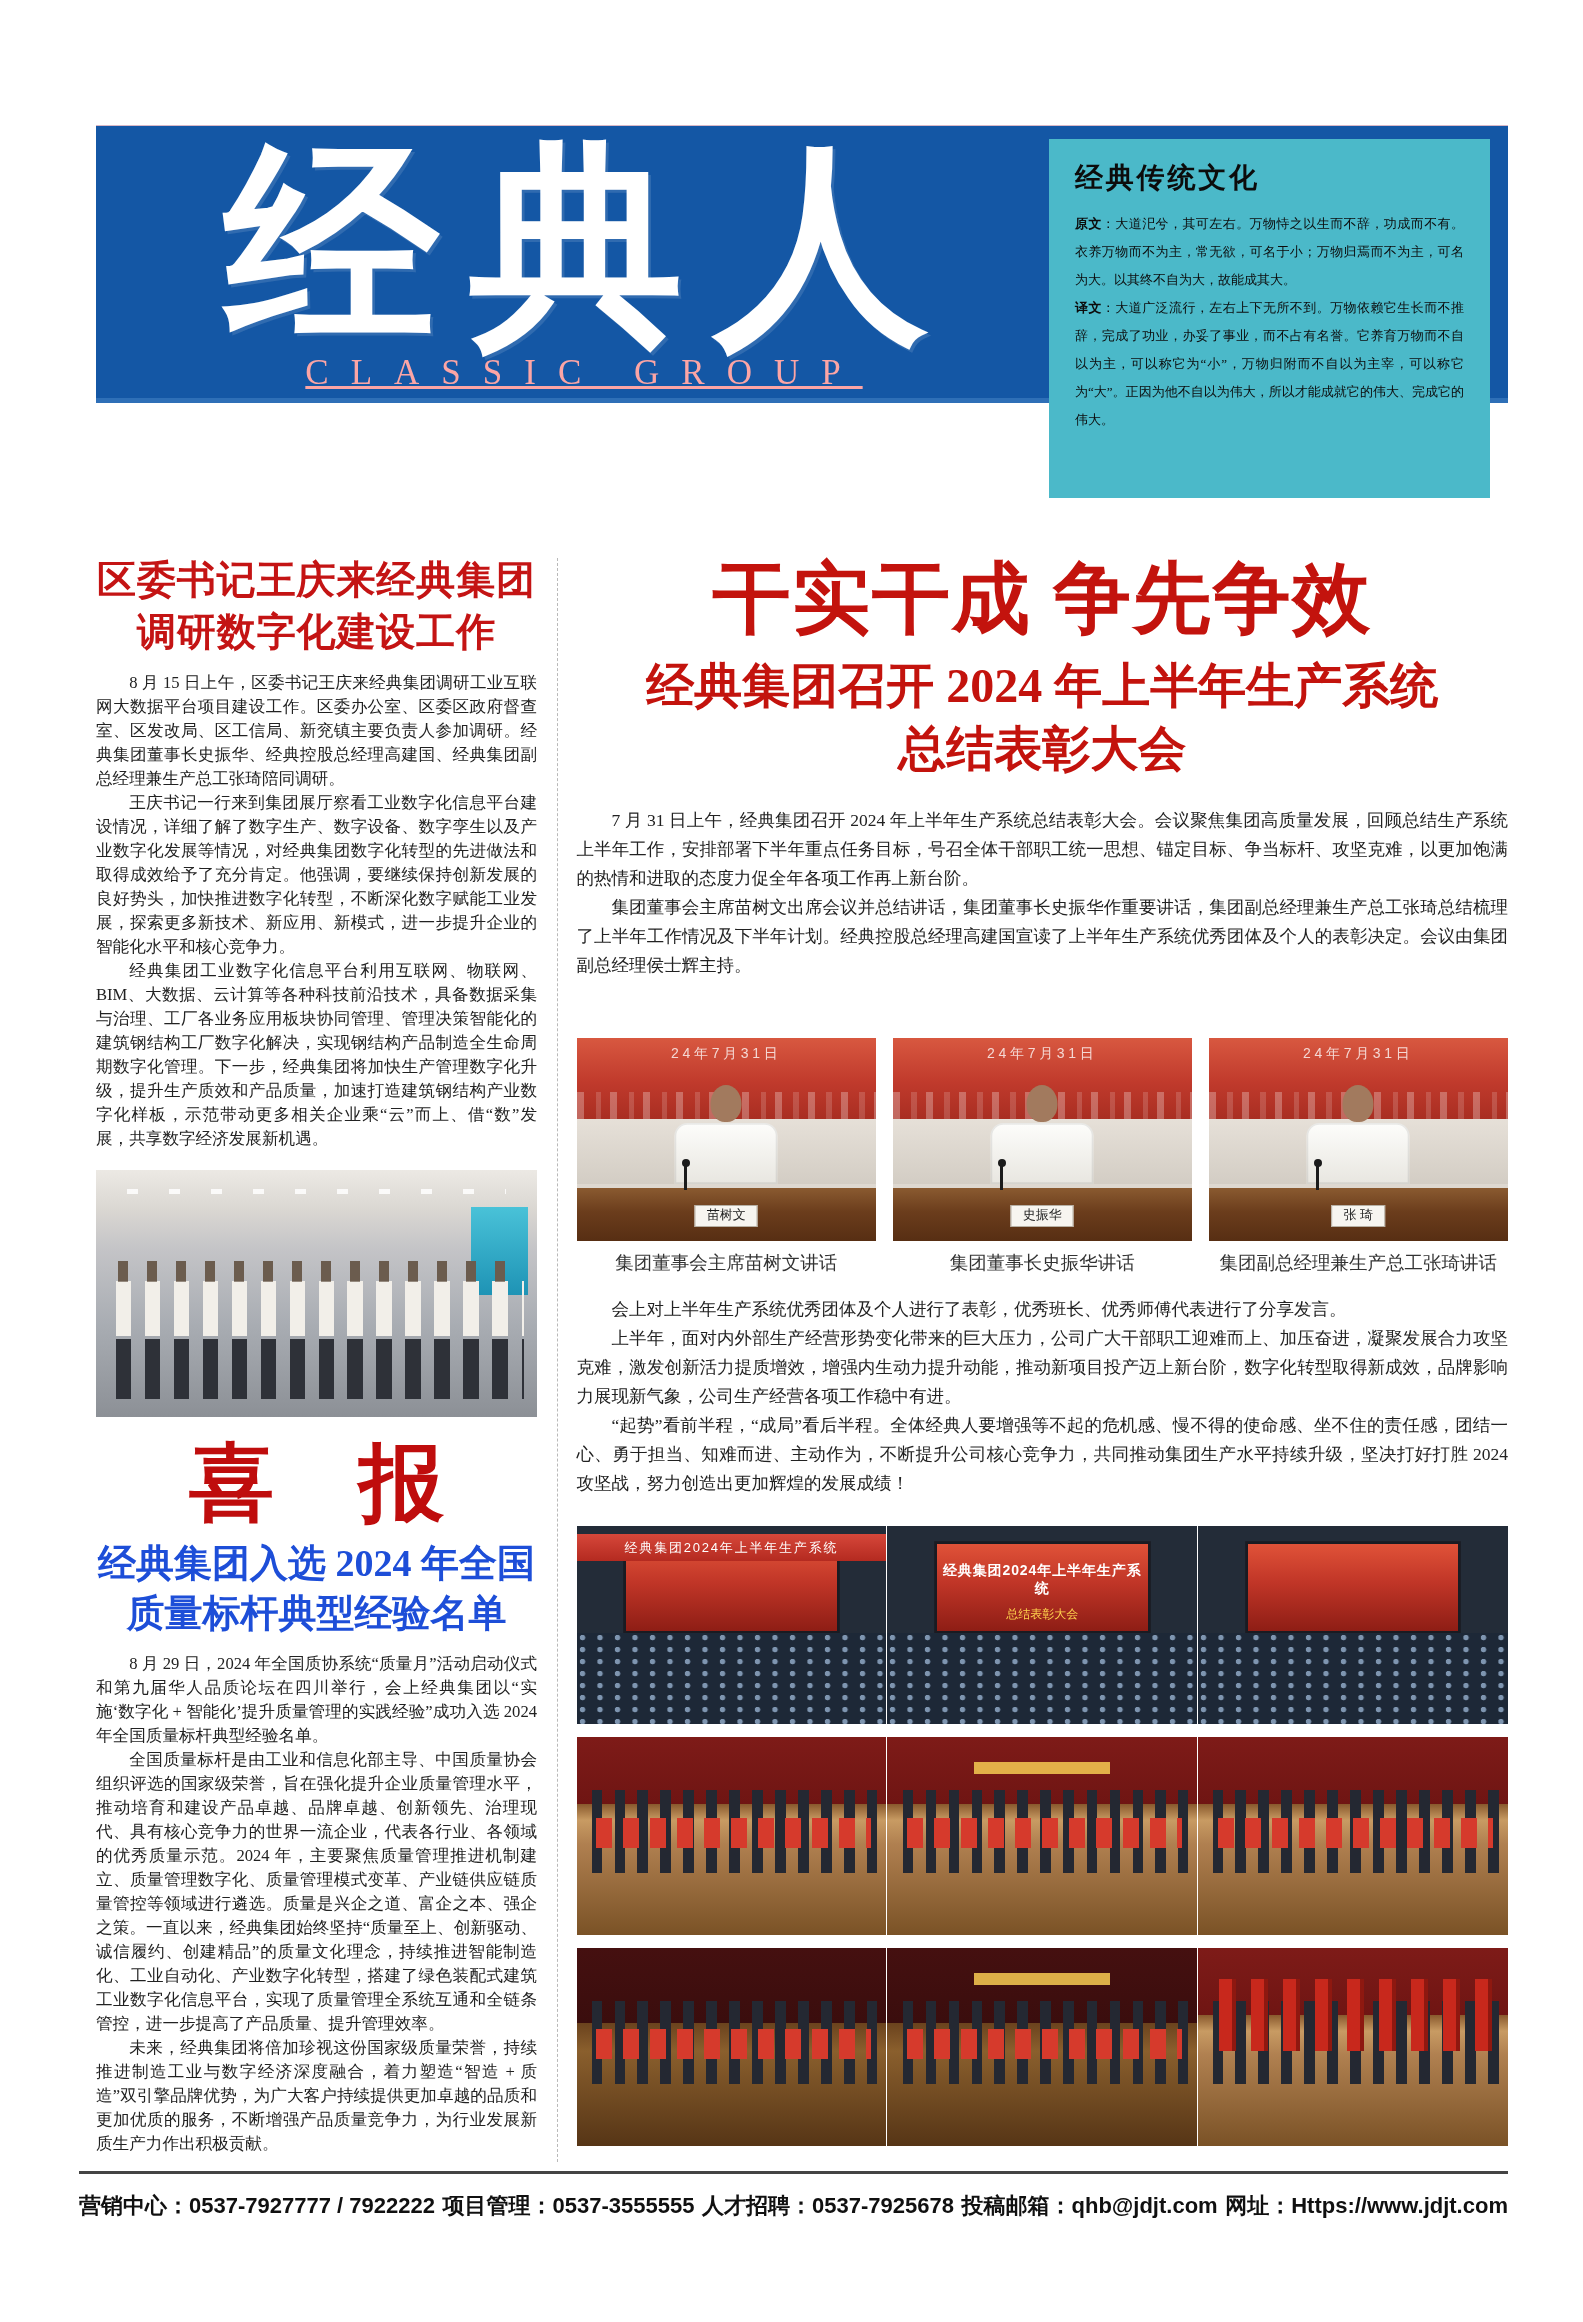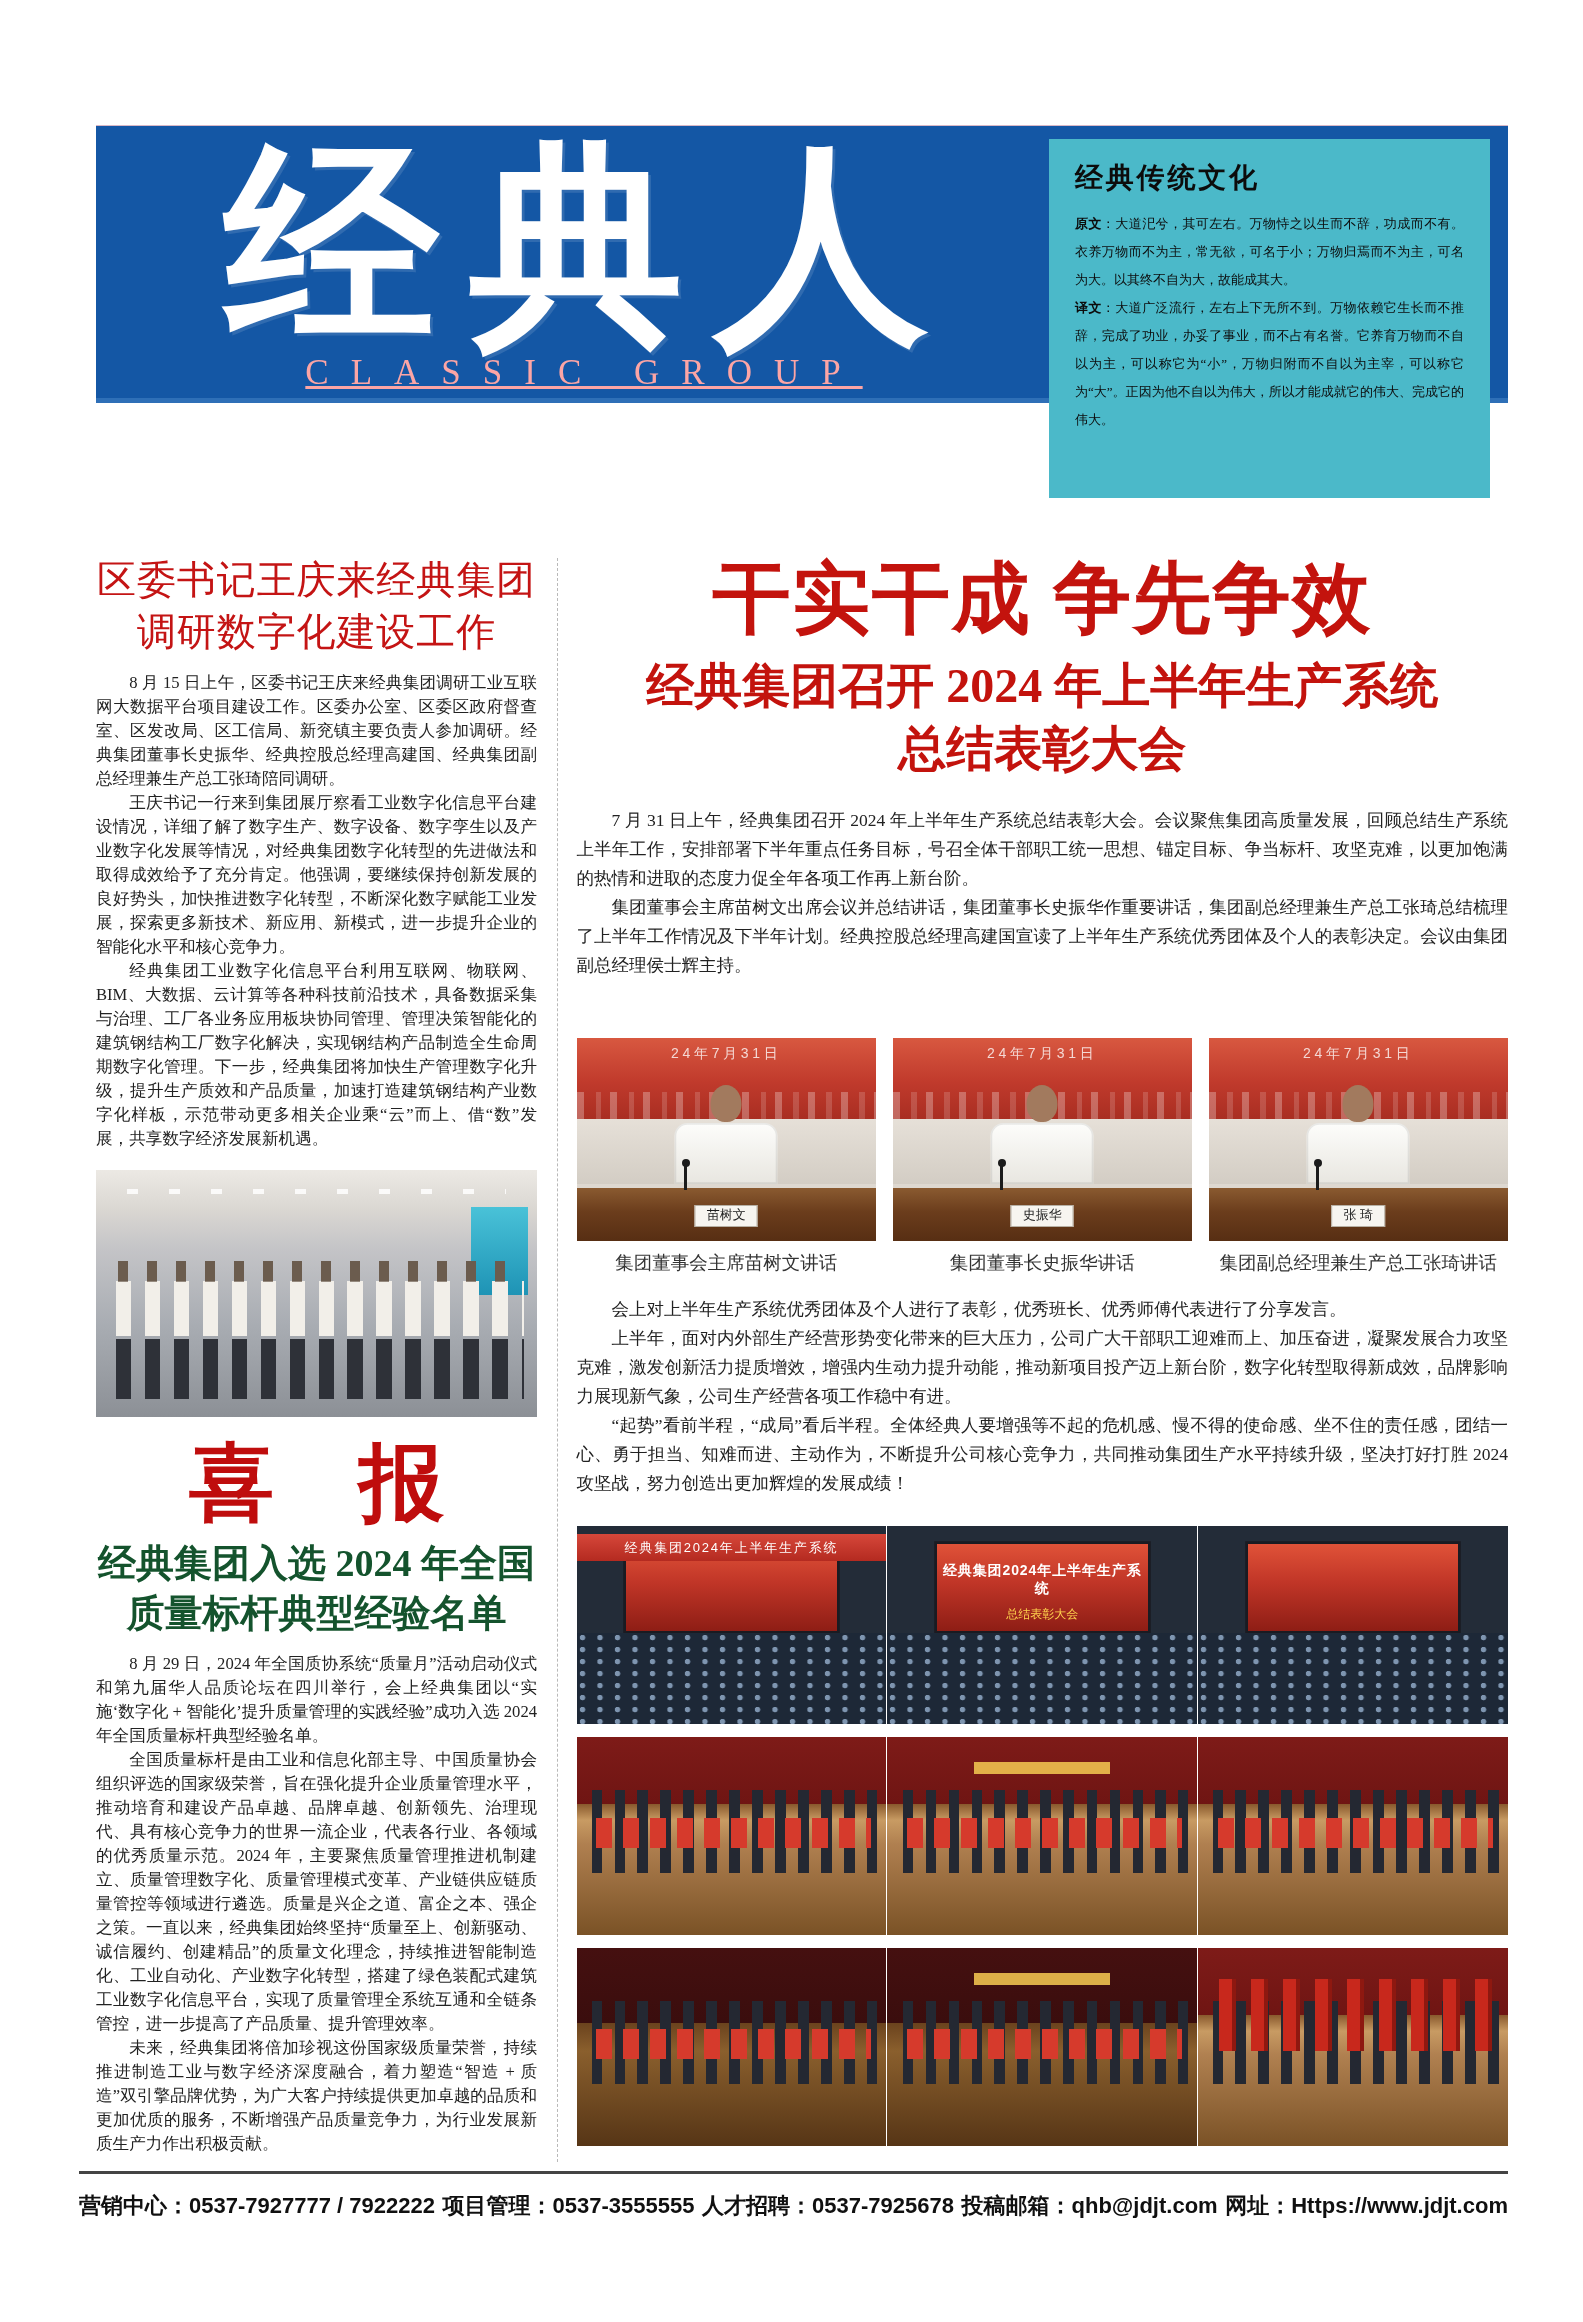--- a/index.html
+++ b/index.html
@@ -60,21 +60,21 @@
   .culture-text { font-size:13px; line-height:28px; text-align:justify; }
   .culture-text b { font-family:"Liberation Sans", sans-serif; }
 
   
   .content { position:absolute; left:96px; top:554px; width:1412px; display:flex; }
   .col-left { width:441px; flex:0 0 441px; }
   .col-div { border-left:1.8px dashed #b9b9b9; margin:3.7px 18.5px 0 20px; height:1604px; }
   .col-main { flex:1; min-width:0; }
 
   .art-title {
-    color:#c41414; font-weight:normal; text-align:center;
+    color:#c41414; font-weight:bold; text-align:center;
     font-size:39px; line-height:52px; letter-spacing:0.9px; margin-bottom:13px;
   }
   .bodytext { font-size:16.6px; line-height:24px; text-align:justify; text-indent:2em; color:#222; }
   .col-left .bodytext { line-height:24px; }
 
   .photo { position:relative; overflow:hidden;margin-top:36px; }
 
   
   .photo--visit {
     width:441px; height:247px; margin:18.5px 0 20px 0;
@@ -93,21 +93,21 @@
       repeating-linear-gradient(90deg, rgba(0,0,0,0) 0 6.5px, #f2efe9 6.5px 22px, rgba(0,0,0,0) 22px 29px) 0 24%/100% 40% no-repeat,
       repeating-linear-gradient(90deg, rgba(0,0,0,0) 0 6.5px, #2e3138 6.5px 22px, rgba(0,0,0,0) 22px 29px) 0 100%/100% 44% no-repeat;
   }
 
   
   .award-title {
     color:#bf0d0d; font-weight:bold; text-align:center;
     font-size:85px; line-height:92px; margin-top:5.5px;
   }
   .award-subtitle {
-    color:#14532d; font-weight:bold; text-align:center;
+    color:#1d4ed8; font-weight:bold; text-align:center;
     font-size:38px; line-height:50px; margin:9.2px 0 14.8px 0;
   }
 
   
   .headline {
     color:#c3130d; font-weight:bold; text-align:center;
     font-size:78px; line-height:89px; letter-spacing:1.8px;
   }
   .subhead {
     color:#c3130d; font-weight:bold; text-align:center;

